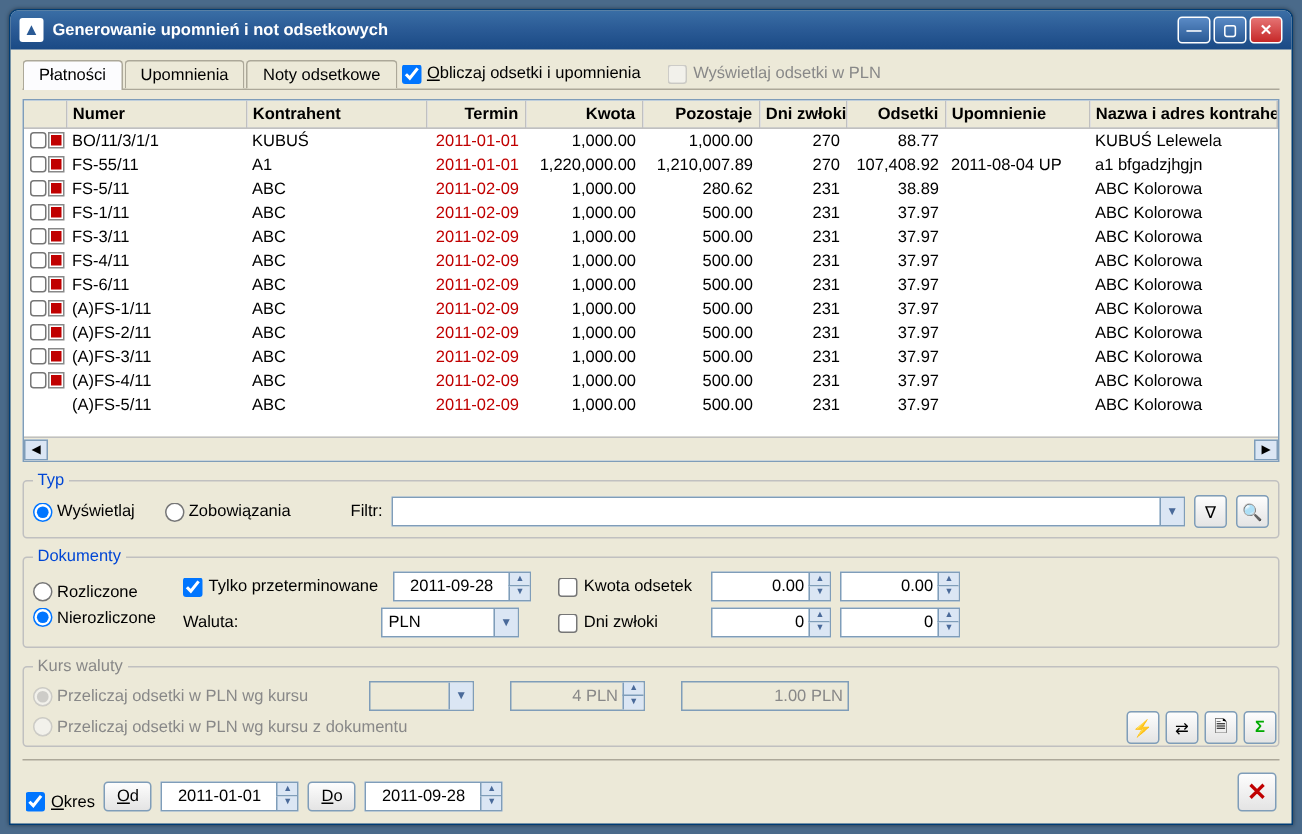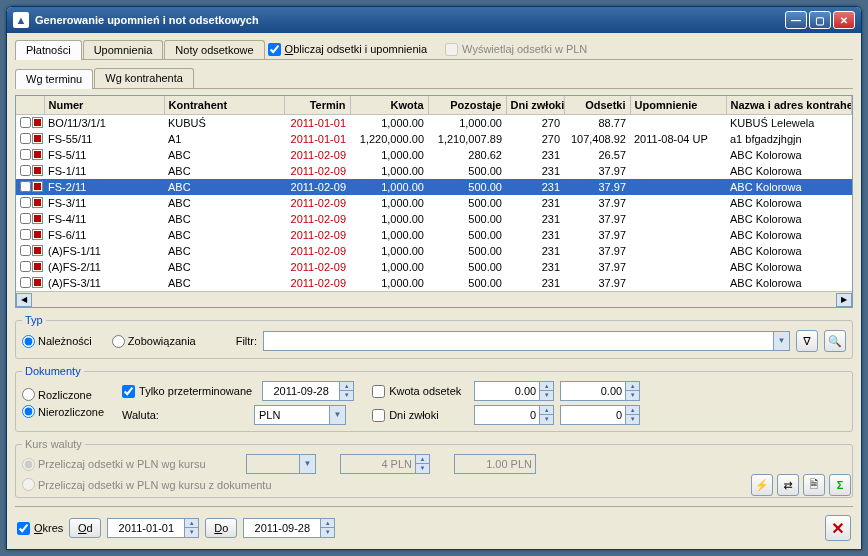--- a/index.html
+++ b/index.html
@@ -46,21 +46,21 @@
 .num{border:1px solid #7f9db9;background:#fff;height:20px;display:flex;align-items:center;width:80px}
 .num .nv{flex:1;text-align:right;padding:0 3px}
 .spin{width:14px;display:flex;flex-direction:column}
 .spin div{height:9px;border-left:1px solid #7f9db9;background:#dbe6f4;font-size:6px;text-align:center;line-height:8px;color:#4a6a9a}
 .spin div:first-child{border-bottom:1px solid #7f9db9}
 fieldset{border:1px solid #c0c0c0;border-radius:3px;padding:4px 6px 6px;margin-top:2px}
 legend{color:#0046d5;padding:0 3px}
 .btnrow{display:flex;gap:4px;justify-content:flex-end;margin-top:-28px;margin-right:2px}
 .datefld{border:1px solid #7f9db9;background:#fff;height:20px;display:flex;align-items:center;width:92px}
 .datefld .dv{flex:1;text-align:center}
-.bottom{display:flex;align-items:center;gap:6px;padding:4px 2px}
+.bottom{display:flex;align-items:flex-end;gap:6px;padding:4px 2px}
 .closeico{margin-left:auto;width:26px;height:26px;border:1px solid #7f9db9;background:linear-gradient(#fdfdfd,#e4e4e4);border-radius:3px;display:flex;align-items:center;justify-content:center;color:#c00000;font-weight:bold;font-size:16px;cursor:pointer}
 .u{text-decoration:underline}
 </style>
 </head>
 <body>
 
 <div class="window">
   <div class="titlebar">
     <span class="ico">▲</span>
     <span class="ttl">Generowanie upomnień i not odsetkowych</span>
@@ -79,24 +79,20 @@
         <label class="chk">
             <input type="checkbox" checked="" style="">
             <span><span class="u">O</span><span>bliczaj odsetki i upomnienia</span></span>
           </label>
         <label class="chk">
             <input type="checkbox" disabled="" style="">
             <span class="dis">Wyświetlaj odsetki w PLN</span>
           </label>
       </div>
     </div>
-    <div class="subtabs">
-      <div class="tab active">Wg terminu</div>
-      <div class="tab">Wg kontrahenta</div>
-    </div>
     <div class="gridwrap">
       <table>
         <colgroup>
             <col style="width:28px">
             <col style="width:120px">
             <col style="width:120px">
             <col style="width:66px">
             <col style="width:78px">
             <col style="width:78px">
             <col style="width:58px">
@@ -159,49 +155,32 @@
                   <input type="checkbox" style="">
                   <span class="docico"></span>
                 </div>
               </td>
               <td>FS-5/11</td>
               <td>ABC</td>
               <td class="r red">2011-02-09</td>
               <td class="r">1,000.00</td>
               <td class="r">280.62</td>
               <td class="r">231</td>
-              <td class="r">26.57</td>
+              <td class="r">38.89</td>
               <td></td>
               <td>ABC Kolorowa</td>
             </tr>
             <tr>
               <td>
                 <div class="ckcell">
                   <input type="checkbox" style="">
                   <span class="docico"></span>
                 </div>
               </td>
               <td>FS-1/11</td>
-              <td>ABC</td>
-              <td class="r red">2011-02-09</td>
-              <td class="r">1,000.00</td>
-              <td class="r">500.00</td>
-              <td class="r">231</td>
-              <td class="r">37.97</td>
-              <td></td>
-              <td>ABC Kolorowa</td>
-            </tr>
-            <tr class="sel">
-              <td>
-                <div class="ckcell">
-                  <input type="checkbox" style="">
-                  <span class="docico"></span>
-                </div>
-              </td>
-              <td>FS-2/11</td>
               <td>ABC</td>
               <td class="r red">2011-02-09</td>
               <td class="r">1,000.00</td>
               <td class="r">500.00</td>
               <td class="r">231</td>
               <td class="r">37.97</td>
               <td></td>
               <td>ABC Kolorowa</td>
             </tr>
             <tr>
@@ -342,21 +321,21 @@
         <div class="track"></div>
         <div class="arr">▶</div>
       </div>
     </div>
 
     <fieldset>
       <legend>Typ</legend>
       <div class="row">
         <label class="radio">
             <input type="radio" name="typ" checked="" style="">
-            <span>Należności</span>
+            <span>Wyświetlaj</span>
           </label>
         <label class="radio">
             <input type="radio" name="typ" style="">
             <span>Zobowiązania</span>
           </label>
         <div class="filtr">
           <span>Filtr:</span>
           <div class="combo" style="flex:1">
               <div class="cv"></div>
               <div class="dd">▼</div>
@@ -458,21 +437,21 @@
             <div class="cv"></div>
             <div class="dd">▼</div>
           </div>
         <div class="num" style="width:90px;background:#ece9d8">
             <div class="nv">4 PLN</div>
             <div class="spin">
               <div>▲</div>
               <div>▼</div>
             </div>
           </div>
-        <div class="num" style="width:82px;background:#ece9d8">
+        <div class="num" style="width:112px;background:#ece9d8">
             <div class="nv">1.00 PLN</div>
           </div>
       </div>
       <div class="row">
         <label class="radio" style="margin:0">
             <input type="radio" name="kurs" disabled="" style="">
             <span>Przeliczaj odsetki w PLN wg kursu z dokumentu</span>
           </label>
       </div>
     </fieldset>

